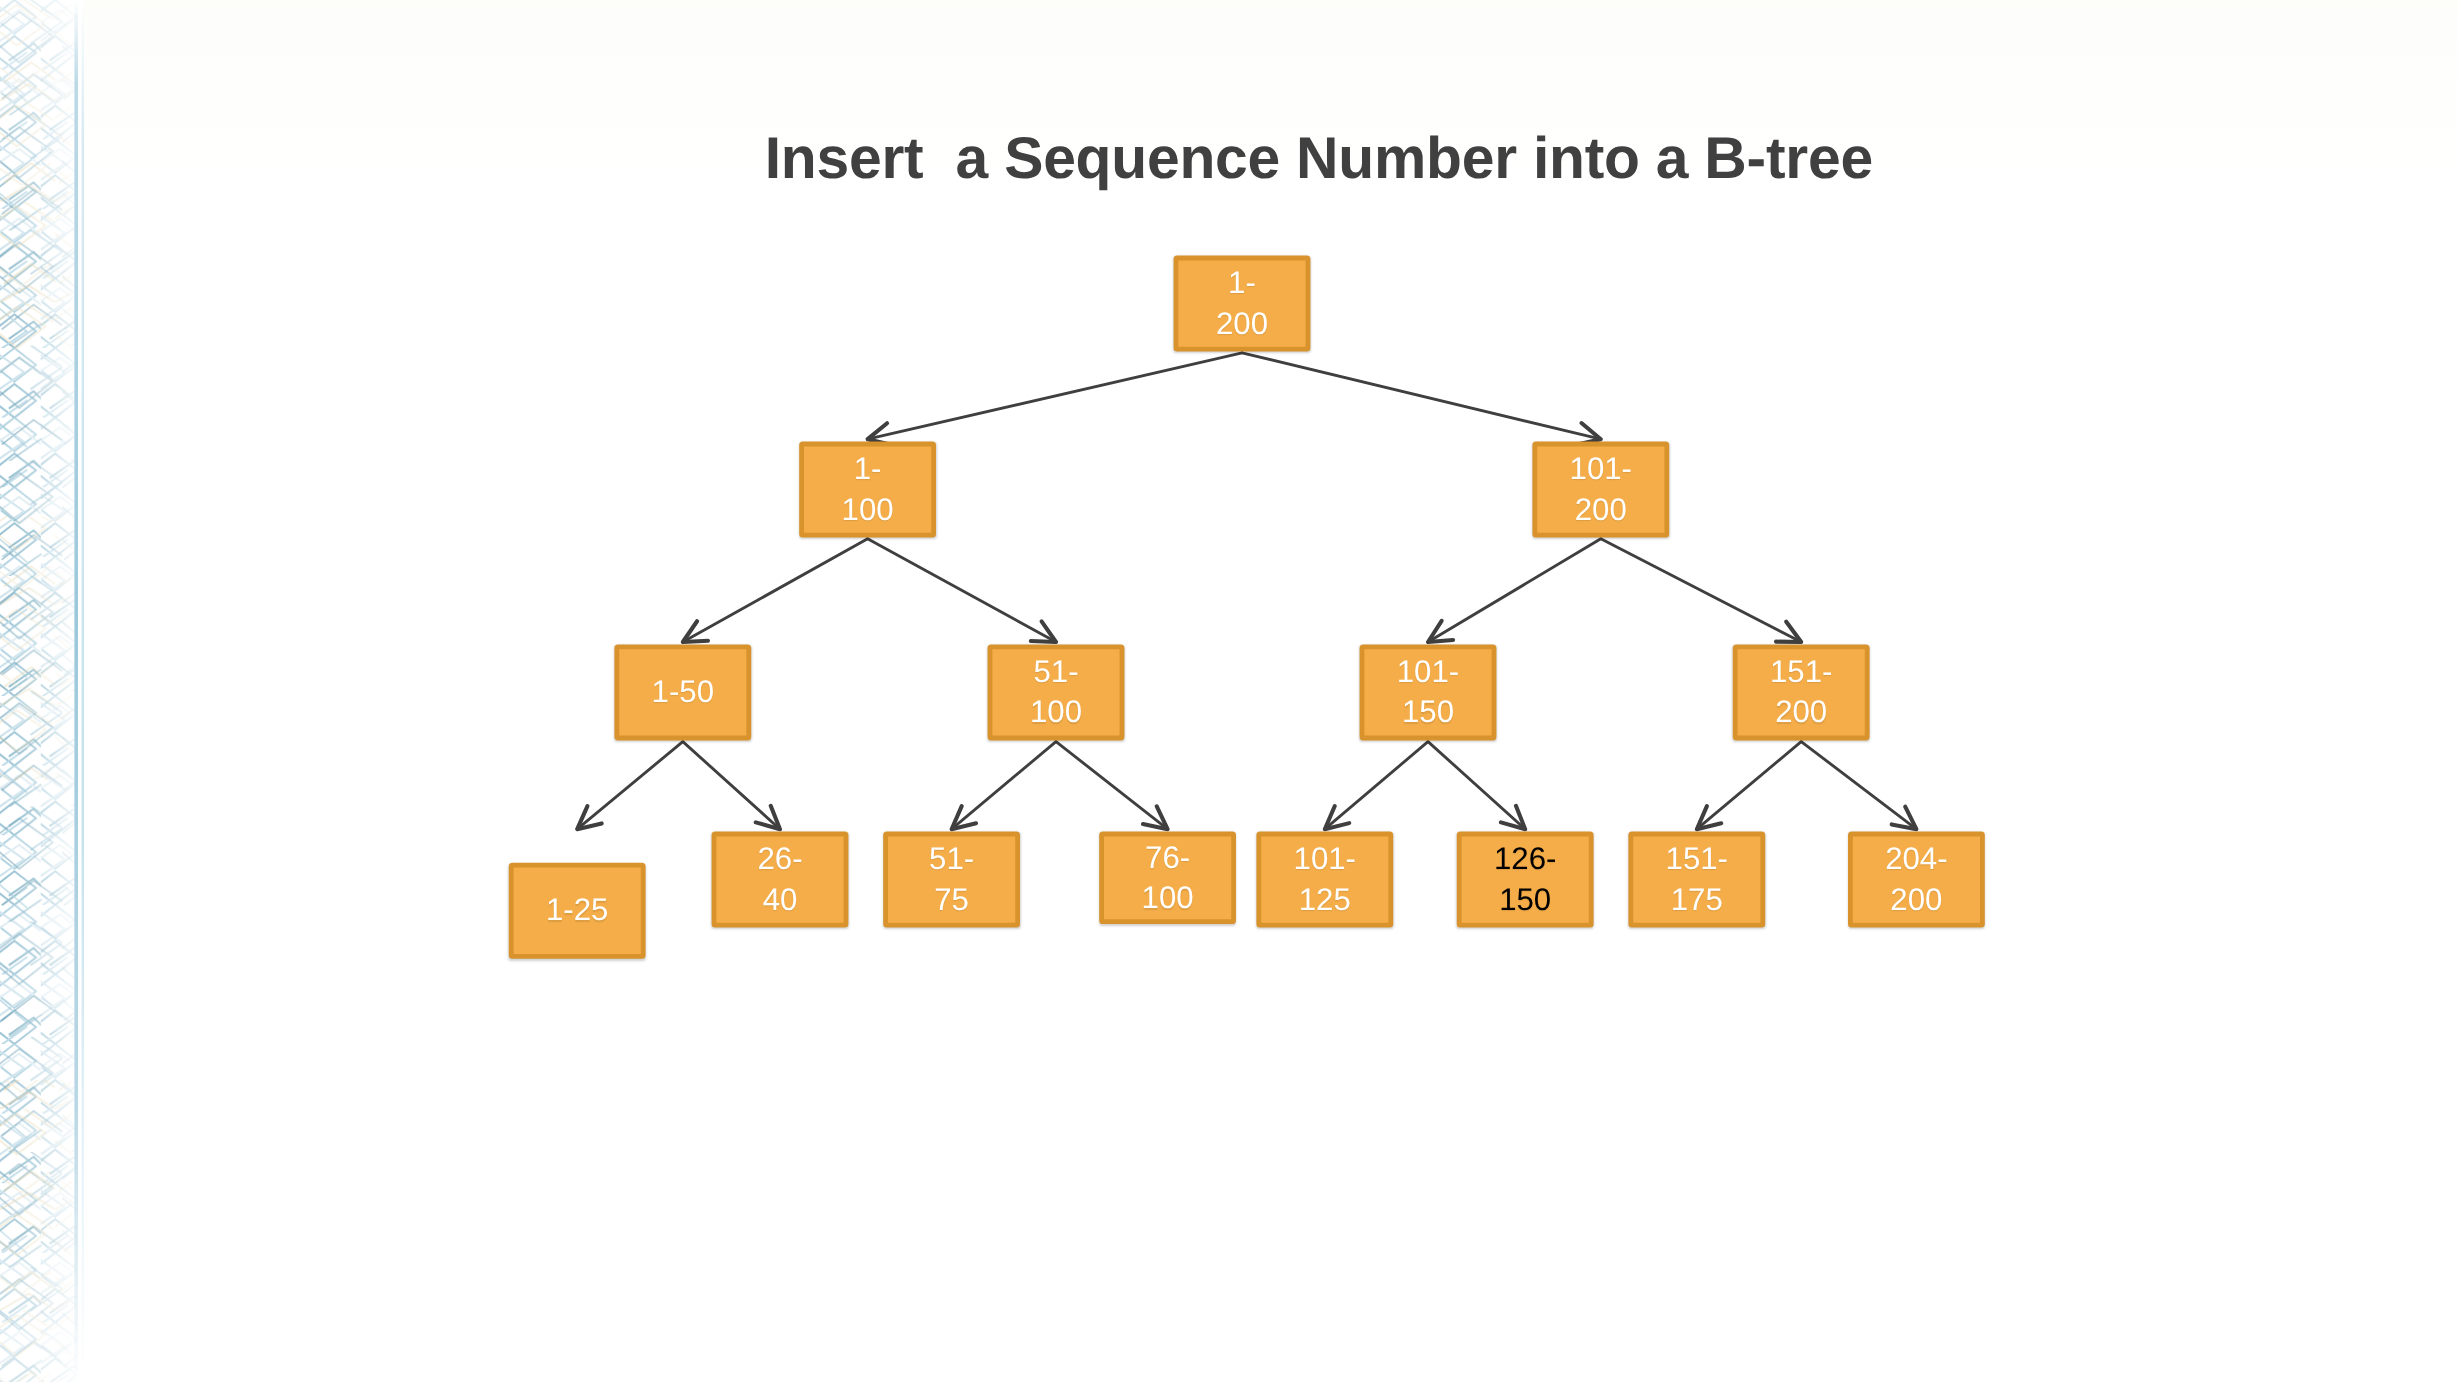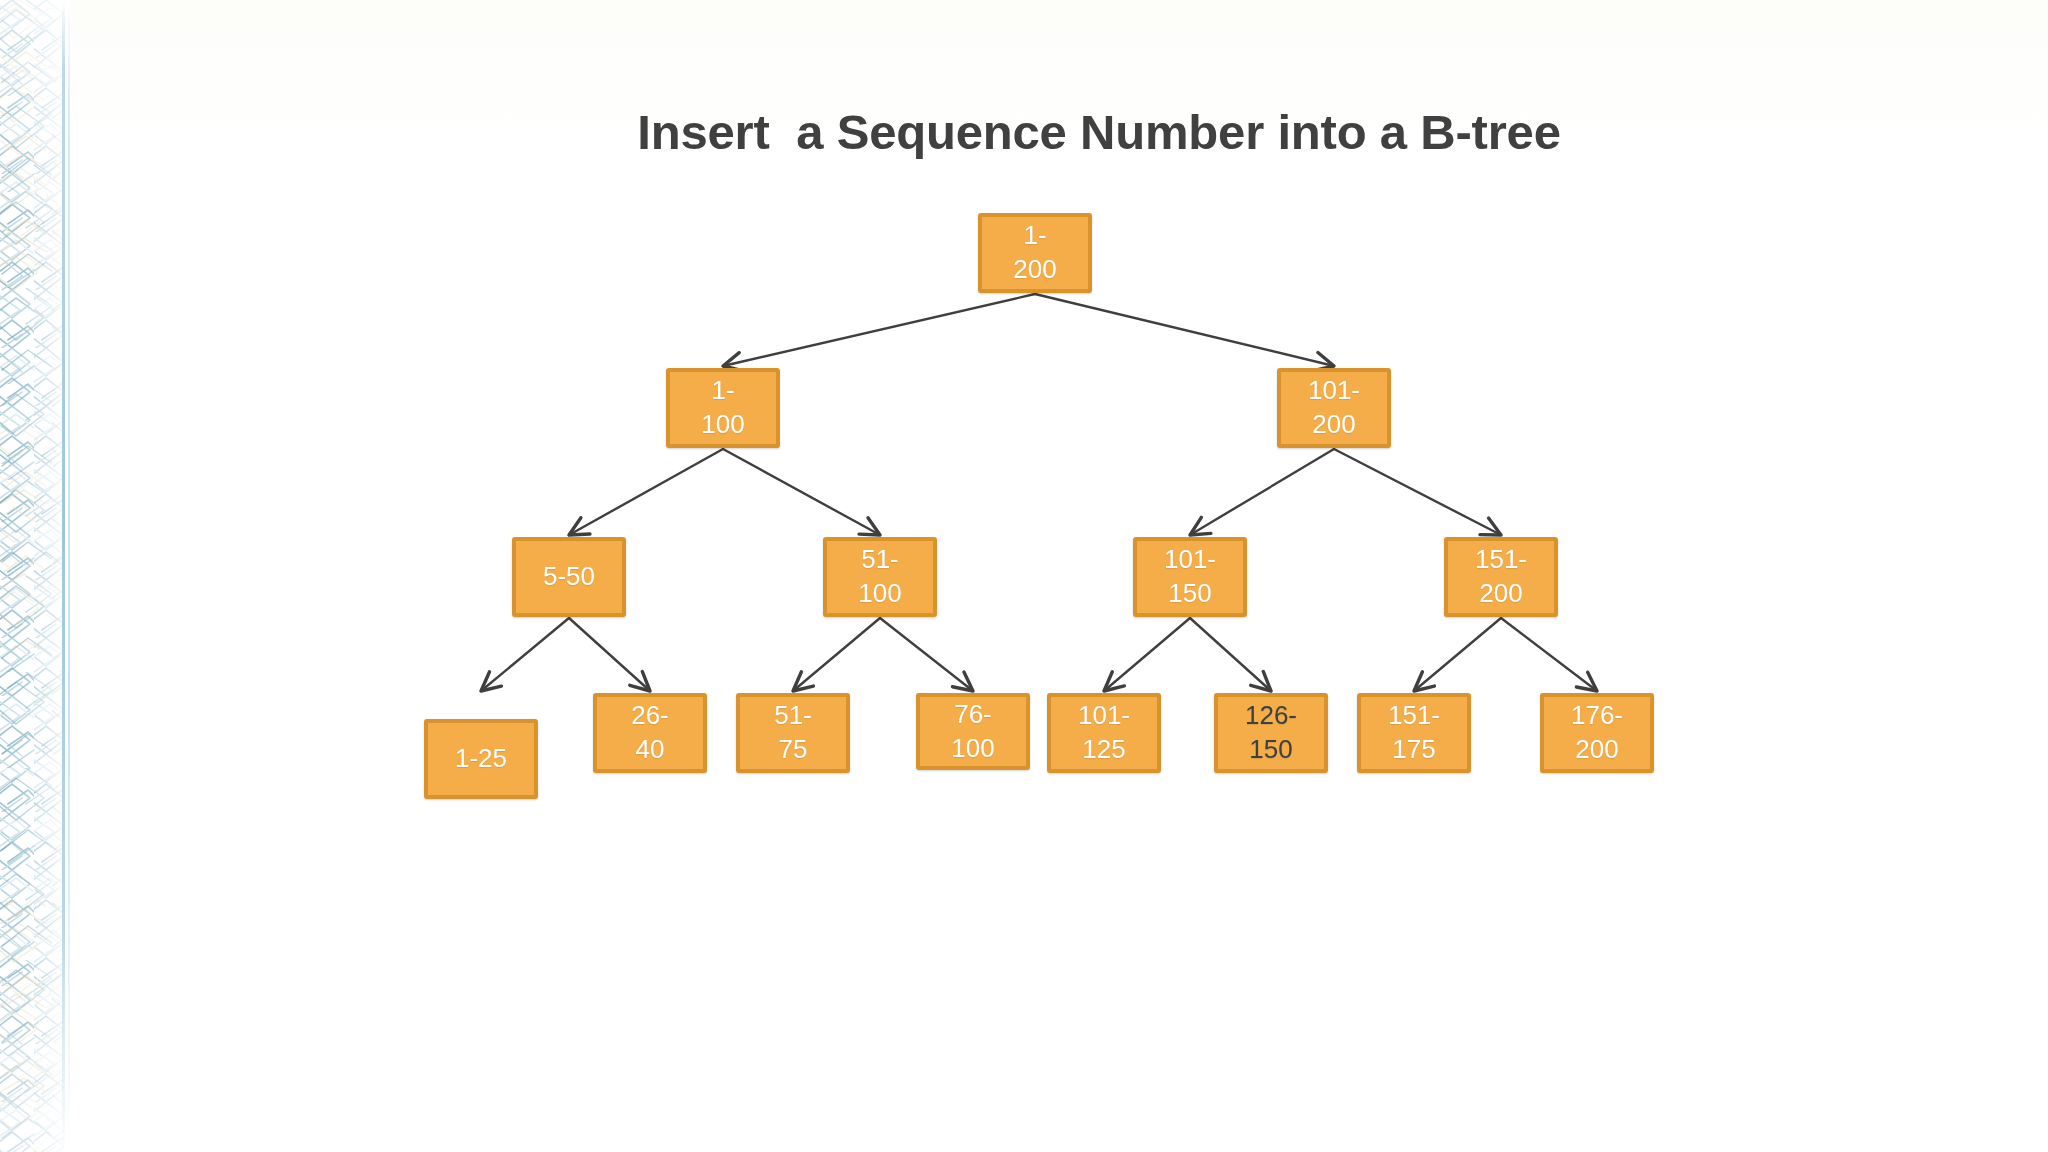--- a/index.html
+++ b/index.html
@@ -213,38 +213,38 @@
         <line x1="1501" y1="618" x2="1597" y2="691" stroke="#3f3f3f" stroke-width="2.4" stroke-linecap="round"></line>
         <path d="M 1576.3784447233534 687.0311893504219 L 1597 691 L 1587.664638334492 672.1890717248148" fill="none" stroke="#3f3f3f" stroke-width="3.4" stroke-linecap="round" stroke-linejoin="round"></path>
       </svg>
     <div id="nodes-layer">
         <div class="node" style="left: 978px; top: 213px; width: 114px; height: 80px; background: rgb(244, 173, 72); border-color: rgb(216, 147, 44); color: rgb(255, 255, 255);">1-
 200</div>
         <div class="node" style="left: 666px; top: 368px; width: 114px; height: 80px; background: rgb(244, 173, 72); border-color: rgb(216, 147, 44); color: rgb(255, 255, 255);">1-
 100</div>
         <div class="node" style="left: 1277px; top: 368px; width: 114px; height: 80px; background: rgb(244, 173, 72); border-color: rgb(216, 147, 44); color: rgb(255, 255, 255);">101-
 200</div>
-        <div class="node" style="left: 512px; top: 537px; width: 114px; height: 80px; background: rgb(244, 173, 72); border-color: rgb(216, 147, 44); color: rgb(255, 255, 255);">5-50</div>
+        <div class="node" style="left: 512px; top: 537px; width: 114px; height: 80px; background: rgb(244, 173, 72); border-color: rgb(216, 147, 44); color: rgb(255, 255, 255);">1-50</div>
         <div class="node" style="left: 823px; top: 537px; width: 114px; height: 80px; background: rgb(244, 173, 72); border-color: rgb(216, 147, 44); color: rgb(255, 255, 255);">51-
 100</div>
         <div class="node" style="left: 1133px; top: 537px; width: 114px; height: 80px; background: rgb(244, 173, 72); border-color: rgb(216, 147, 44); color: rgb(255, 255, 255);">101-
 150</div>
         <div class="node" style="left: 1444px; top: 537px; width: 114px; height: 80px; background: rgb(244, 173, 72); border-color: rgb(216, 147, 44); color: rgb(255, 255, 255);">151-
 200</div>
         <div class="node" style="left: 424px; top: 693px; width: 114px; height: 80px; background: rgb(244, 173, 72); border-color: rgb(216, 147, 44); color: rgb(255, 255, 255); margin-top: 26px;">1-25</div>
         <div class="node" style="left: 593px; top: 693px; width: 114px; height: 80px; background: rgb(244, 173, 72); border-color: rgb(216, 147, 44); color: rgb(255, 255, 255);">26-
 40</div>
         <div class="node" style="left: 736px; top: 693px; width: 114px; height: 80px; background: rgb(244, 173, 72); border-color: rgb(216, 147, 44); color: rgb(255, 255, 255);">51-
 75</div>
         <div class="node" style="left: 916px; top: 693px; width: 114px; height: 77px; background: rgb(244, 173, 72); border-color: rgb(216, 147, 44); color: rgb(255, 255, 255);">76-
 100</div>
         <div class="node" style="left: 1047px; top: 693px; width: 114px; height: 80px; background: rgb(244, 173, 72); border-color: rgb(216, 147, 44); color: rgb(255, 255, 255);">101-
 125</div>
-        <div class="node" style="left: 1214px; top: 693px; width: 114px; height: 80px; background: rgb(244, 173, 72); border-color: rgb(216, 147, 44); color: #404040;">126-
+        <div class="node" style="left: 1214px; top: 693px; width: 114px; height: 80px; background: rgb(244, 173, 72); border-color: rgb(216, 147, 44); color: #000000;">126-
 150</div>
         <div class="node" style="left: 1357px; top: 693px; width: 114px; height: 80px; background: rgb(244, 173, 72); border-color: rgb(216, 147, 44); color: rgb(255, 255, 255);">151-
 175</div>
-        <div class="node" style="left: 1540px; top: 693px; width: 114px; height: 80px; background: rgb(244, 173, 72); border-color: rgb(216, 147, 44); color: rgb(255, 255, 255);">176-
+        <div class="node" style="left: 1540px; top: 693px; width: 114px; height: 80px; background: rgb(244, 173, 72); border-color: rgb(216, 147, 44); color: rgb(255, 255, 255);">204-
 200</div>
       </div>
   </div>
 
 </div>
 
 </body></html>

